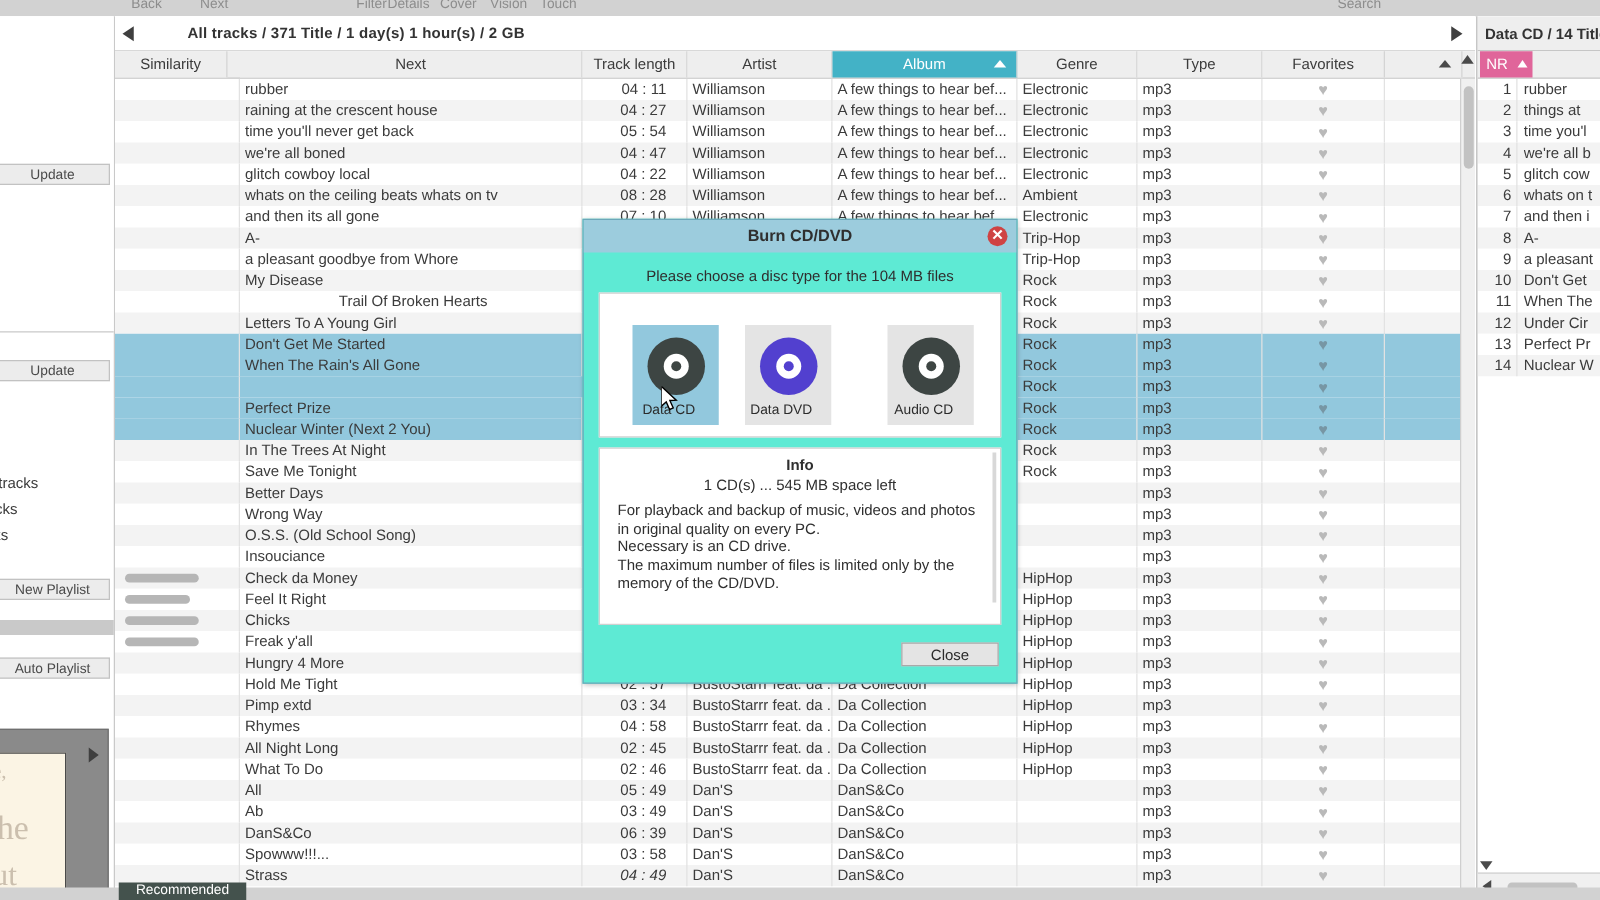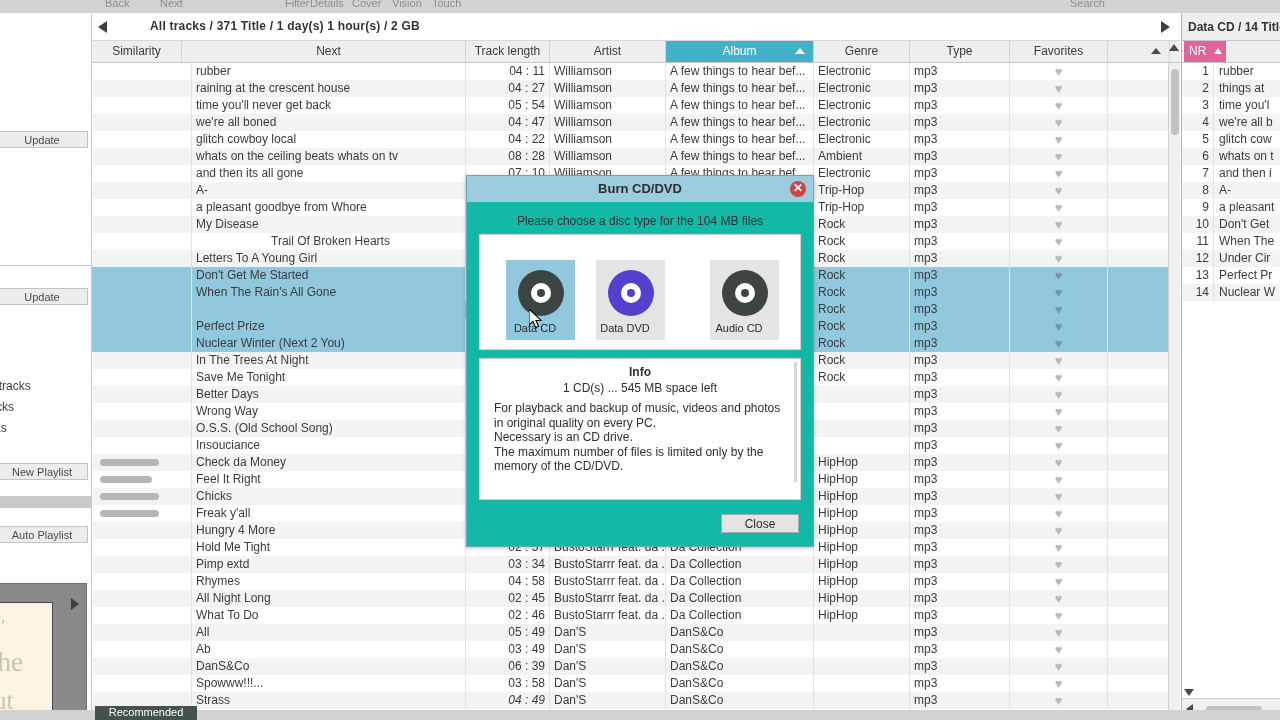--- a/index.html
+++ b/index.html
@@ -132,21 +132,21 @@
   .row.odd  { background: #ffffff; }
   .row.even { background: #f3f3f3; }
   .row.sel  { background: #92c8dd; }
   .cell {
     position: absolute; top: 0; height: 17px; line-height: 17px;
     font-size: 12px; color: #3b3b3b;
     white-space: nowrap; overflow: hidden;
     border-right: 1px solid #e2e2e2;
     padding-left: 4px;
   }
-  .cell.num { text-align: right; padding-right: 4px; padding-left: 0; }
+  .cell.num { text-align: right; padding-right: 16px; padding-left: 0; }
   .cell.ctr { text-align: center; padding-left: 0; }
   .simbar {
     position: absolute; top: 5px; height: 7px;
     background: #b6b6b6; border-radius: 4px;
   }
   .heart { color: #b9b9b9; font-size: 13px; }
   .row.sel .heart { color: #7796a4; }
 
   
   .vscroll {
@@ -214,21 +214,21 @@
   }
   .rec-btn {
     position: absolute; left: 95px; bottom: 0; width: 102px; height: 14px;
     background: #44524d; color: #ffffff; font-size: 11px;
     text-align: center; line-height: 13px;
   }
 
   
   .dlg {
     position: absolute; left: 466px; top: 175px; width: 348px; height: 372px;
-    background: #14b8a6;
+    background: #5eead4;
     border: 1px solid #6ba7b9;
     box-shadow: 0 1px 4px rgba(0,0,0,.25);
   }
   .dlg-title {
     position: absolute; left: 0; top: 0; width: 346px; height: 26px;
     background: #9cccdd;
     line-height: 26px; text-align: center;
     font-size: 13px; font-weight: bold; color: #2f2f2f;
   }
   .dlg-close {

